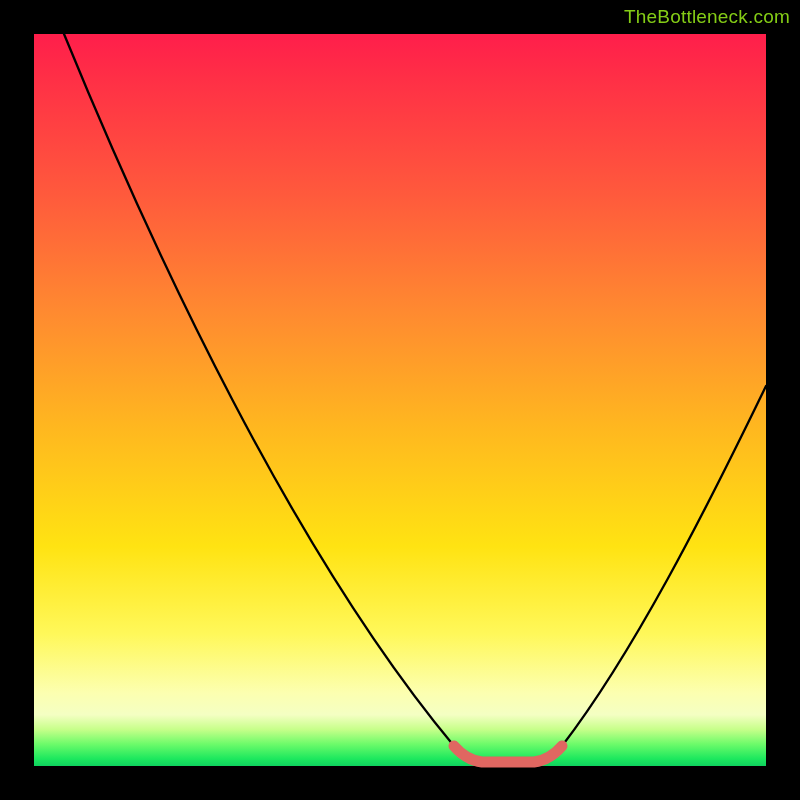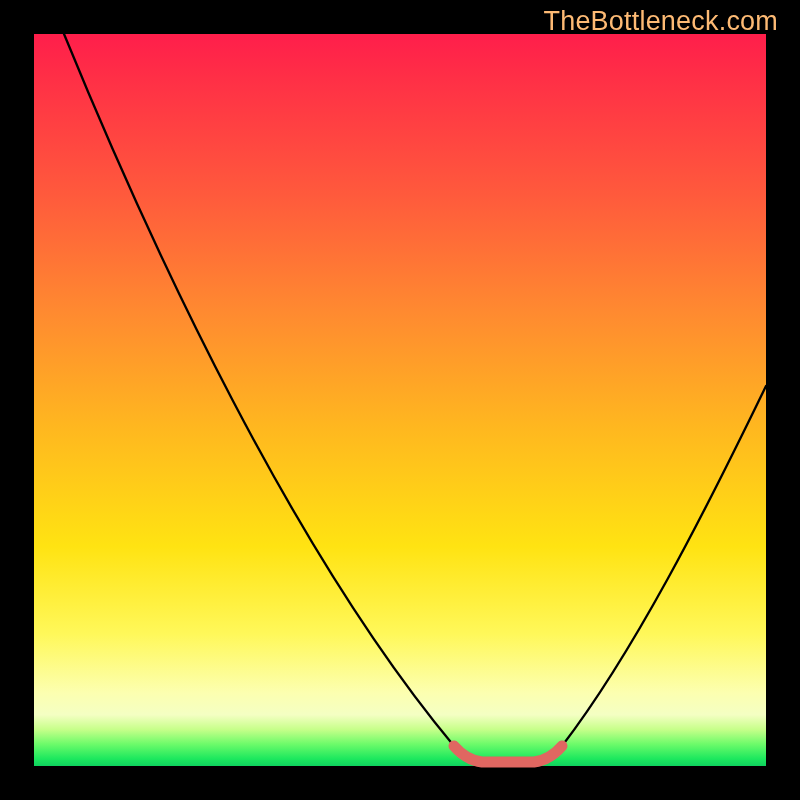--- a/index.html
+++ b/index.html
@@ -45,23 +45,23 @@
     position: absolute;
     left: 0;
     top: 0;
     width: 732px;
     height: 732px;
     overflow: visible;
   }
   .watermark {
     position: absolute;
     top: 6px;
-    right: 22px;
-    color: #fdba74;
-    font-size: 27px;
+    right: 10px;
+    color: #84cc16;
+    font-size: 19px;
     letter-spacing: 0.2px;
     font-weight: 500;
   }
 </style>
 </head>
 <body>
 
 <div class="frame">
 
   <div class="watermark">TheBottleneck.com</div>

